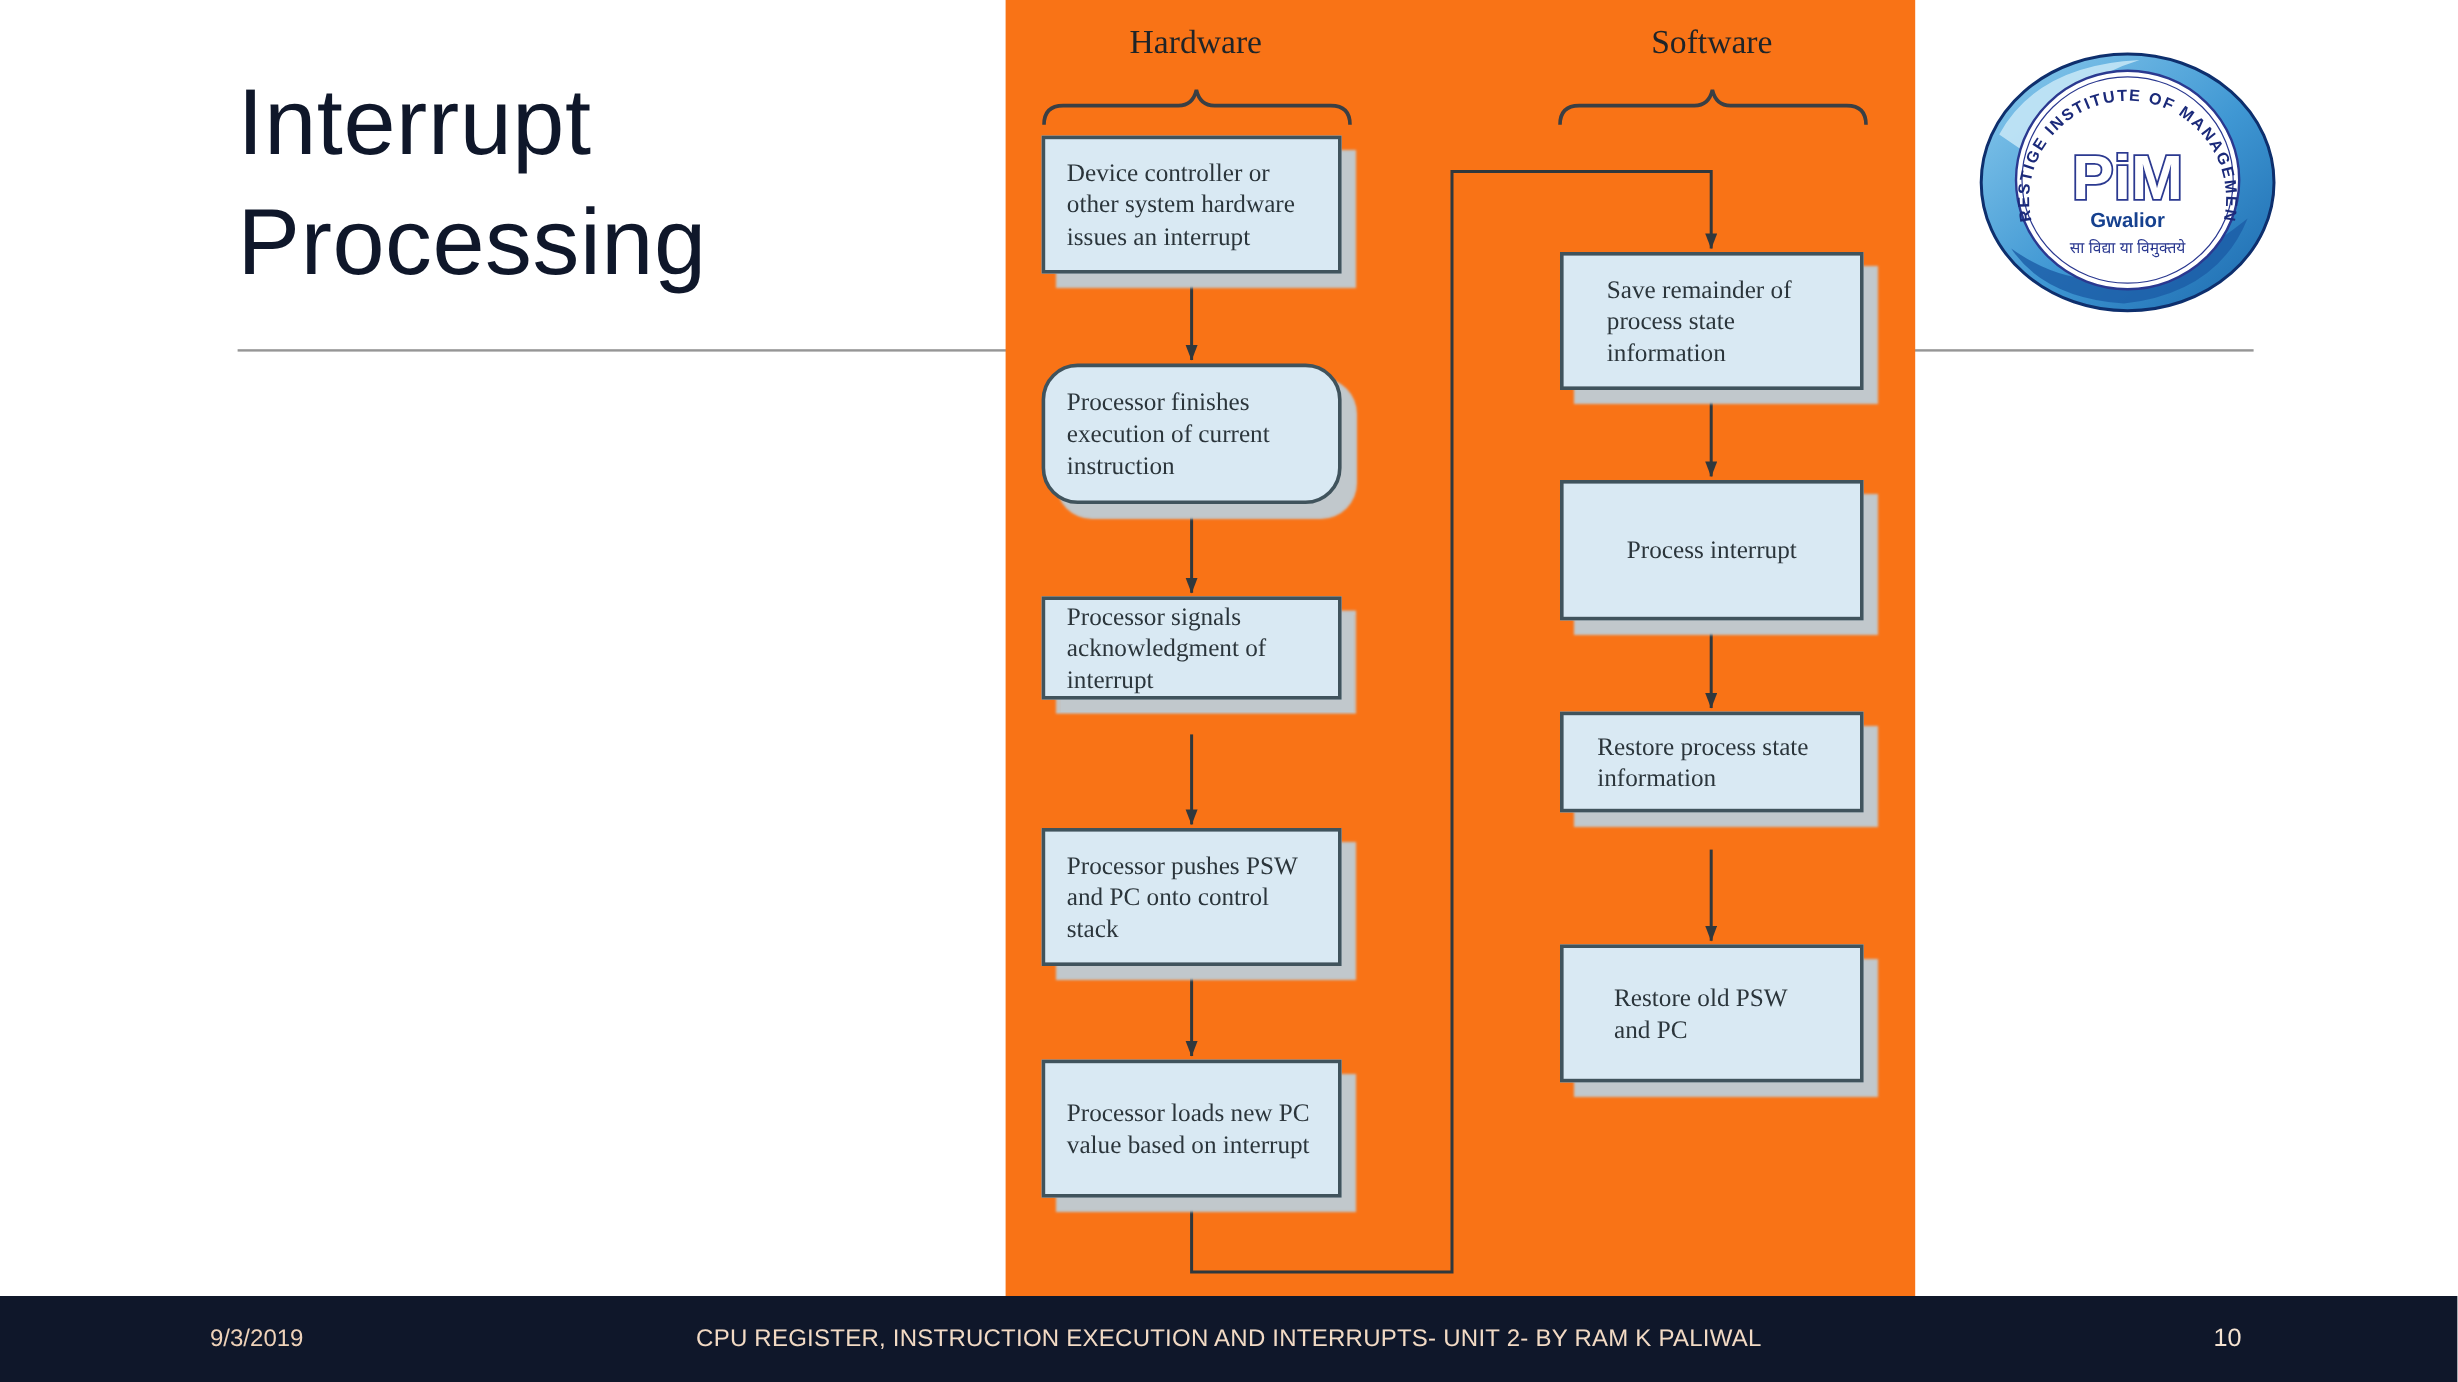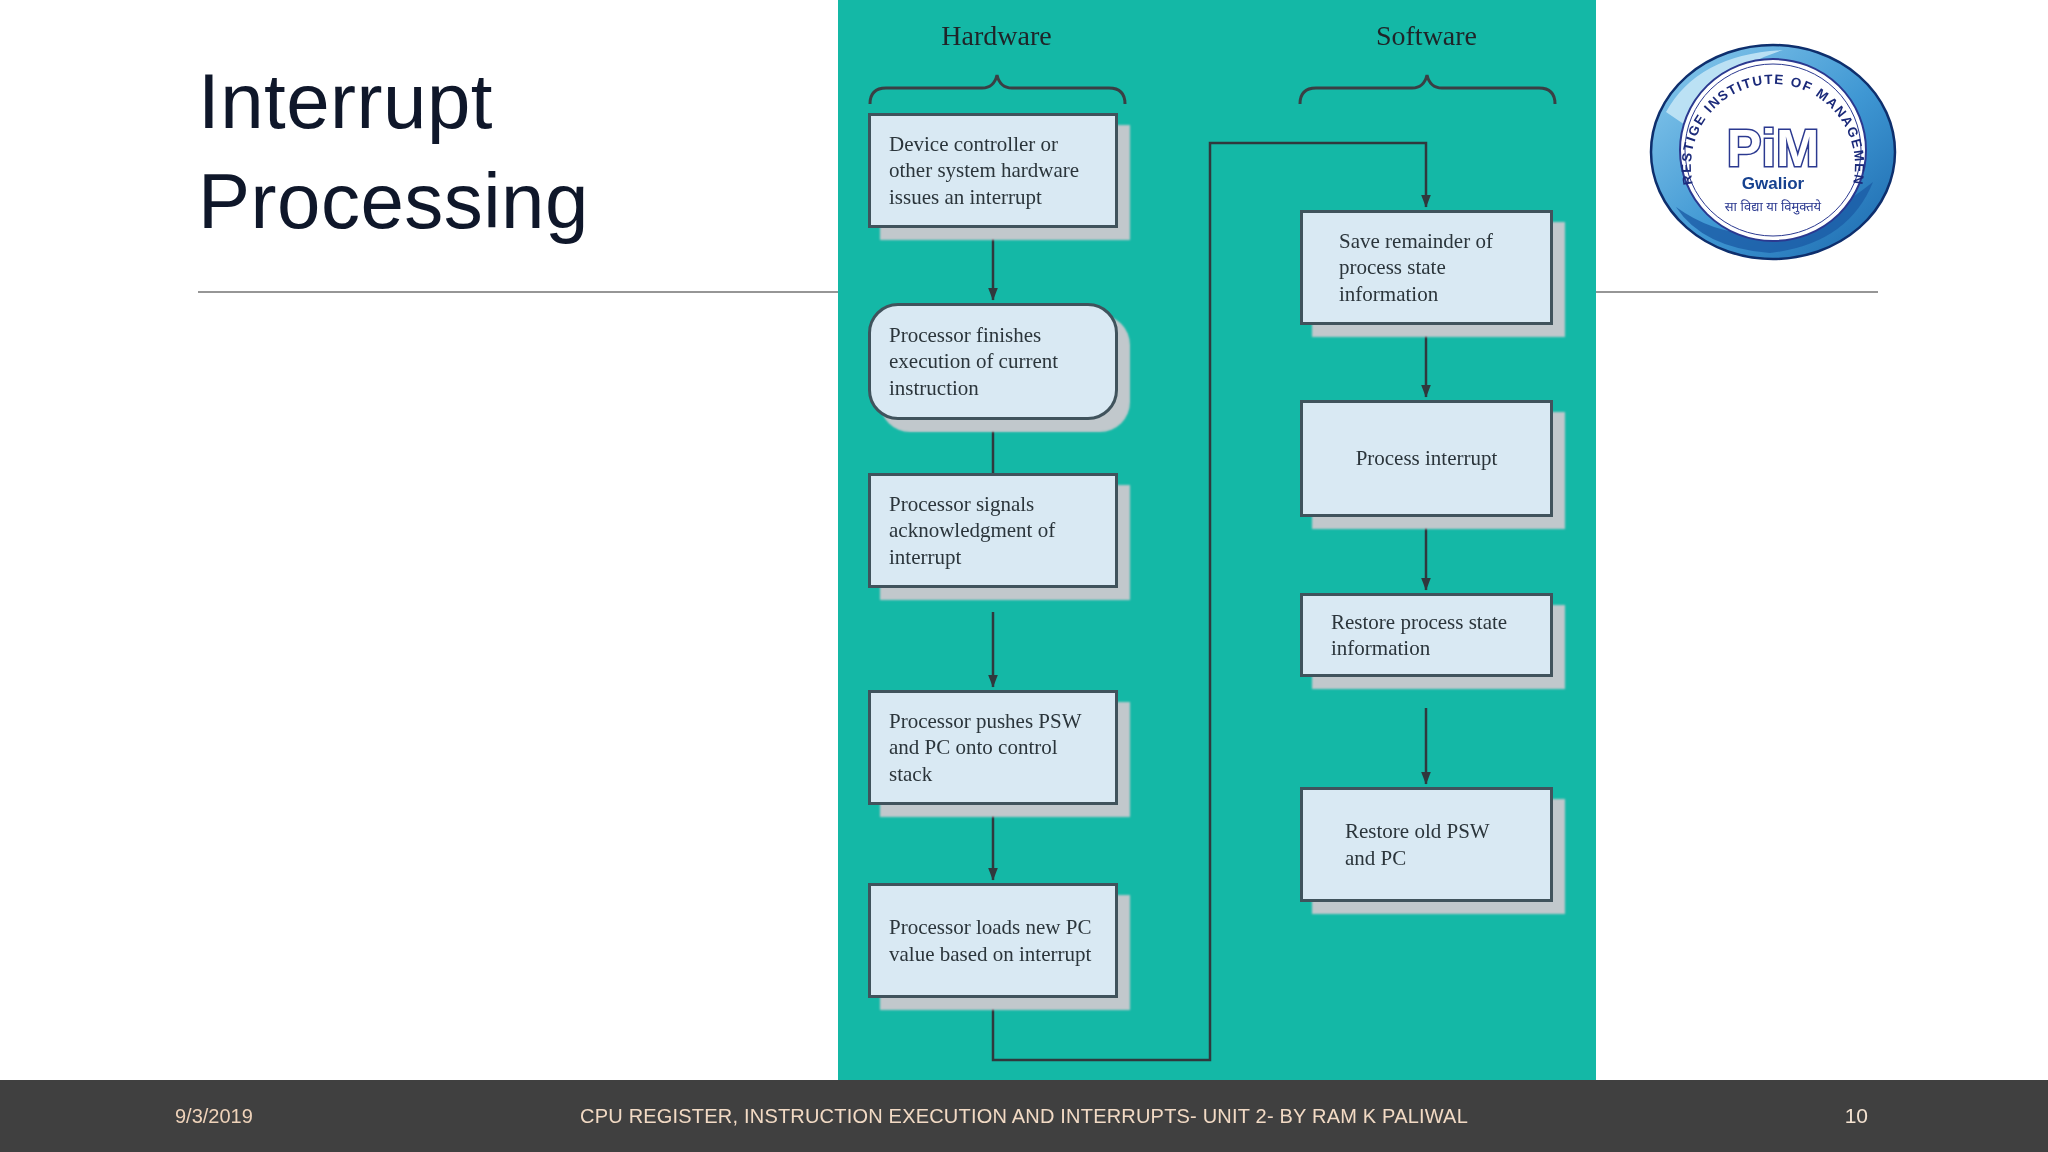--- a/index.html
+++ b/index.html
@@ -31,21 +31,21 @@
     width: 1680px; height: 0;
     border-top: 2px solid #969696;
     z-index: 1;
   }
 
   
   .figure {
     position: absolute;
     left: 838px; top: 0;
     width: 758px; height: 1082px;
-    background: #14b8a6;
+    background: #f97316;
     z-index: 2;
     font-family: "Liberation Serif", serif;
   }
   .figure svg.lines { position: absolute; left: 0; top: 0; }
 
   .col-label {
     position: absolute;
     top: 20px;
     width: 257px;
     text-align: center;
@@ -68,21 +68,21 @@
   }
   .fbox .box-text {
     font-size: 21px;
     line-height: 1.24;
     color: #2b353b;
   }
   .hw { left: 30px; }
   .sw { left: 462px; width: 253px; }
   .hw1 { top: 113px; height: 115px; }
   .hw2 { top: 303px; height: 117px; border-radius: 30px; }
-  .hw3 { top: 473px; height: 115px; }
+  .hw3 { top: 497px; height: 86px; }
   .hw4 { top: 690px; height: 115px; }
   .hw5 { top: 883px; height: 115px; }
   .hw3 .box-text { max-width: 175px; }
   .sw1 { top: 210px; height: 115px; padding-left: 36px; align-items: center; }
   .sw1 .box-text { max-width: 205px; }
   .sw2 { top: 400px; height: 117px; justify-content: center; padding: 0; }
   .sw2 .box-text { text-align: center; }
   .sw3 { top: 593px; height: 84px; padding-left: 28px; }
   .sw4 { top: 787px; height: 115px; padding-left: 42px; }
   .sw4 .box-text { max-width: 162px; }
@@ -93,21 +93,21 @@
     left: 1648px; top: 42px;
     width: 250px; height: 222px;
     z-index: 3;
   }
 
   
   .footer {
     position: absolute;
     left: 0; bottom: 0;
     width: 2048px; height: 72px;
-    background: #404040;
+    background: #0f172a;
     z-index: 4;
     color: #f2dac4;
     font-size: 20px;
   }
   .footer .date {
     position: absolute; left: 175px; top: 50%;
     transform: translateY(-50%);
     color: #eed2b9;
   }
   .footer .ftitle {

